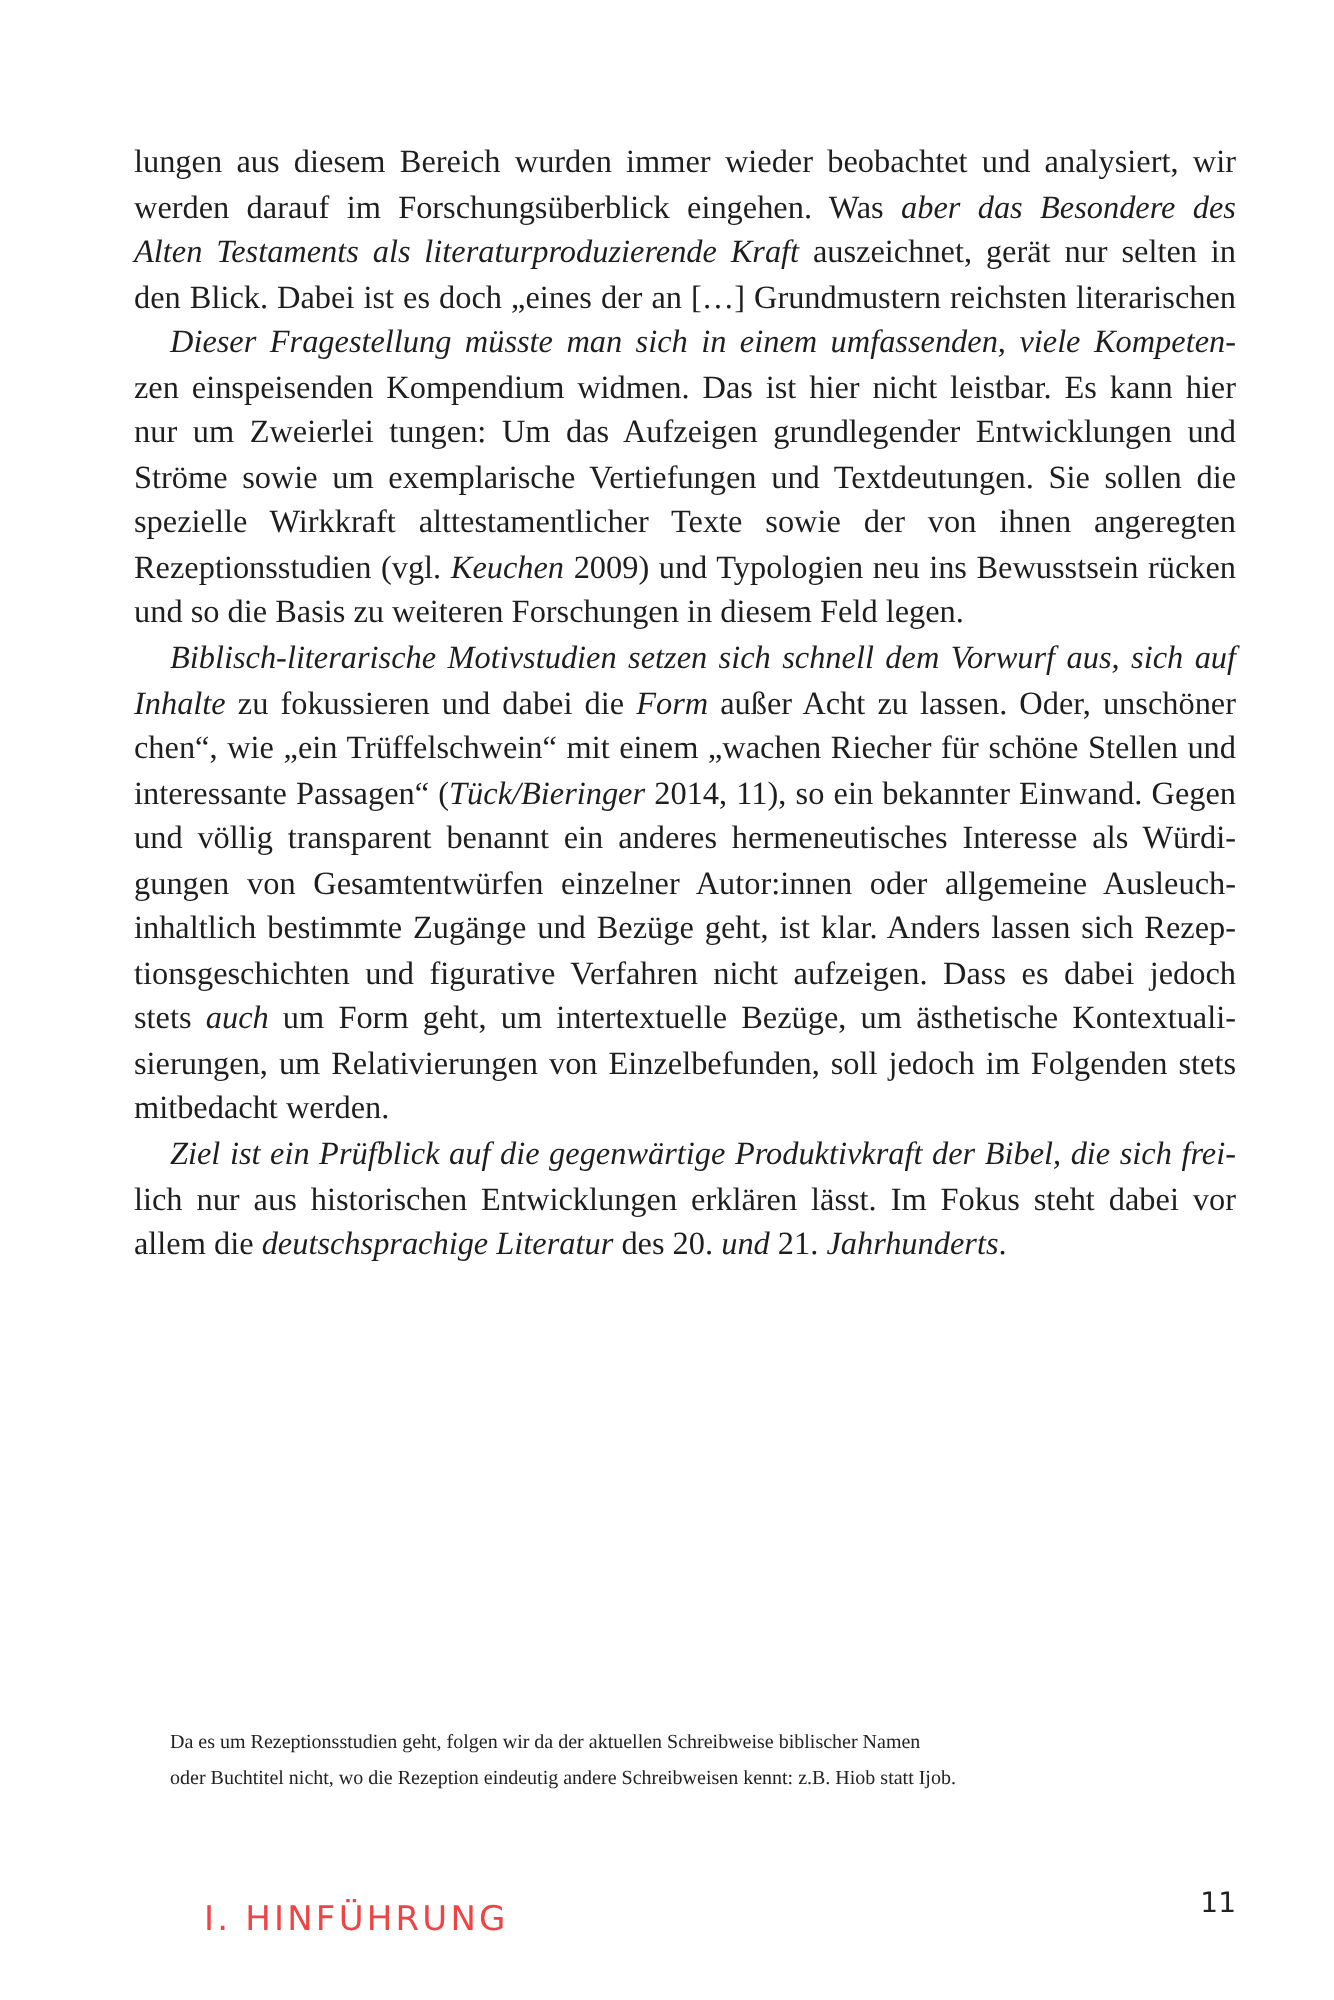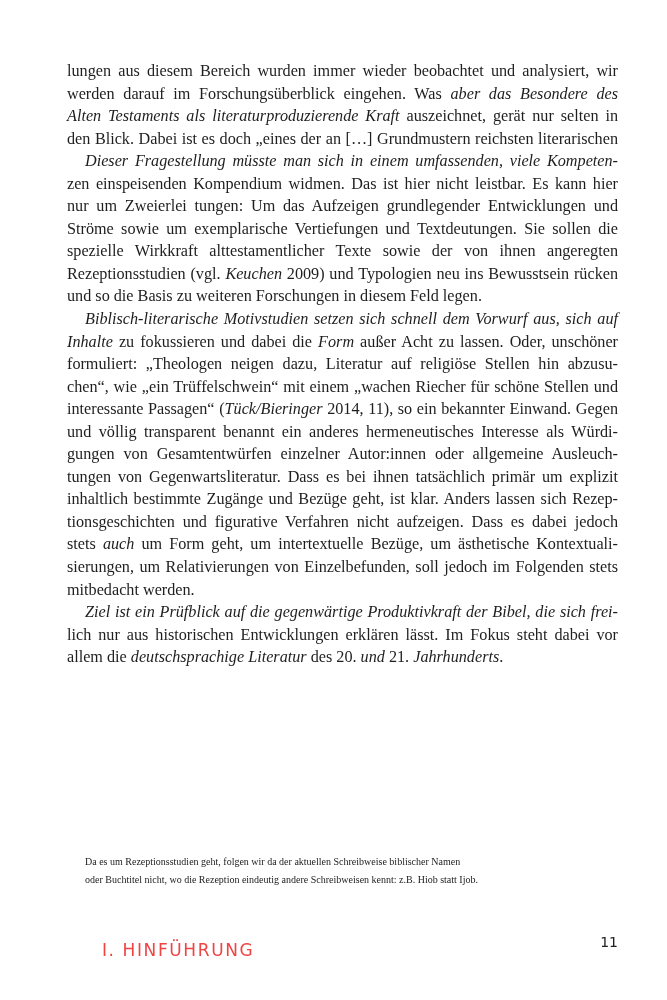--- a/index.html
+++ b/index.html
@@ -10,21 +10,21 @@
     body {
       width: 667px;
       height: 1000px;
       position: relative;
       overflow: hidden;
       color: #1e1e1e;
       font-family: "DejaVu Serif", "Liberation Serif", serif;
     }
     .page {
       position: absolute;
-      left: 0; top: 0;
+      left: 0; top: 10px;
       width: 667px;
       height: 836px;
     }
     .body-text {
       position: absolute;
       left: 67px;
       top: 60px;
       width: 551px;
       font-family: "Liberation Serif", "DejaVu Serif", serif;
       font-size: 16.2px;
@@ -89,26 +89,24 @@
         <span class="line"><span>zen einspeisenden Kompendium widmen. Das ist hier nicht leistbar. Es kann hier</span></span>
         <span class="line"><span>nur um Zweierlei tungen: Um das Aufzeigen grundlegender Entwicklungen und</span></span>
         <span class="line"><span>Ströme sowie um exemplarische Vertiefungen und Textdeutungen. Sie sollen die</span></span>
         <span class="line"><span>spezielle Wirkkraft alttestamentlicher Texte sowie der von ihnen angeregten</span></span>
         <span class="line"><span>Rezeptionsstudien (vgl. </span><em>Keuchen</em><span> 2009) und Typologien neu ins Bewusstsein rücken</span></span>
         <span class="line last"><span>und so die Basis zu weiteren Forschungen in diesem Feld legen.</span></span>
       </div>
       <div class="para">
         <span class="line indent"><span>Biblisch-literarische Motivstudien setzen sich schnell dem Vorwurf aus, sich auf</span></span>
         <span class="line"><em>Inhalte</em><span> zu fokussieren und dabei die </span><em>Form</em><span> außer Acht zu lassen. Oder, unschöner</span></span>
-        <span class="line"><span>formuliert: „Theologen neigen dazu, Literatur auf religiöse Stellen hin abzusu-</span></span>
         <span class="line"><span>chen“, wie „ein Trüffelschwein“ mit einem „wachen Riecher für schöne Stellen und</span></span>
         <span class="line"><span>interessante Passagen“ (</span><em>Tück/Bieringer</em><span> 2014, 11), so ein bekannter Einwand. Gegen</span></span>
         <span class="line"><span>und völlig transparent benannt ein anderes hermeneutisches Interesse als Würdi-</span></span>
         <span class="line"><span>gungen von Gesamtentwürfen einzelner Autor:innen oder allgemeine Ausleuch-</span></span>
-        <span class="line"><span>tungen von Gegenwartsliteratur. Dass es bei ihnen tatsächlich primär um explizit</span></span>
         <span class="line"><span>inhaltlich bestimmte Zugänge und Bezüge geht, ist klar. Anders lassen sich Rezep-</span></span>
         <span class="line"><span>tionsgeschichten und figurative Verfahren nicht aufzeigen. Dass es dabei jedoch</span></span>
         <span class="line"><span>stets </span><em>auch</em><span> um Form geht, um intertextuelle Bezüge, um ästhetische Kontextuali-</span></span>
         <span class="line"><span>sierungen, um Relativierungen von Einzelbefunden, soll jedoch im Folgenden stets</span></span>
         <span class="line last"><span>mitbedacht werden.</span></span>
       </div>
       <div class="para">
         <span class="line indent"><span>Ziel ist ein Prüfblick auf die gegenwärtige Produktivkraft der Bibel, die sich frei-</span></span>
         <span class="line"><span>lich nur aus historischen Entwicklungen erklären lässt. Im Fokus steht dabei vor</span></span>
         <span class="line last"><span>allem die </span><em>deutschsprachige Literatur</em><span> des 20. </span><em>und</em><span> 21. </span><em>Jahrhunderts</em><span>.</span></span>

